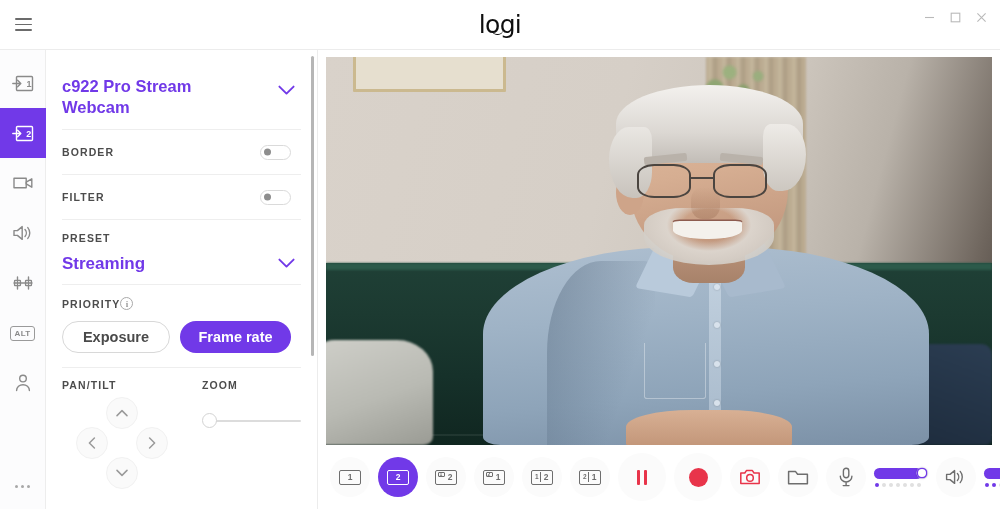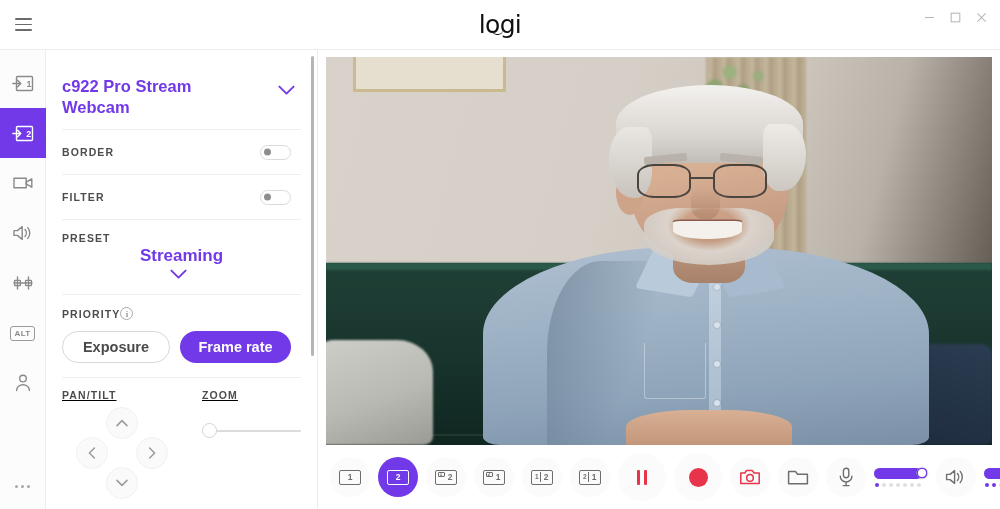--- a/index.html
+++ b/index.html
@@ -212,23 +212,22 @@
   }
 
   .preset-block {
     border-top: 1px solid #eeeeee;
     padding: 12px 0 10px 0;
   }
   .preset-row {
     display: flex;
     align-items: center;
     justify-content: space-between;
-    margin-top: 2px;
-    cursor: pointer;
-    flex-direction: column;
+    margin-top: 10px;
+    cursor: pointer;
   }
   .preset-name {
     font-size: 17px;
     font-weight: 700;
     color: #7139e8;
   }
 
   .priority-block {
     border-top: 1px solid #eeeeee;
     padding: 12px 0 14px 0;
@@ -270,21 +269,20 @@
     background: #ffffff;
     border: 1px solid #d8d8d8;
     color: #4a4a4a;
     min-width: 108px;
   }
 
   .pantilt-block {
     border-top: 1px solid #eeeeee;
     padding-top: 11px;
     display: flex;
-    text-decoration: underline;
   }
   .pt-col { width: 140px; }
   .zoom-col { flex: 1 1 auto; }
   .dpad {
     position: relative;
     width: 120px; height: 86px;
     margin-top: 6px;
   }
   .dbtn {
     position: absolute;

